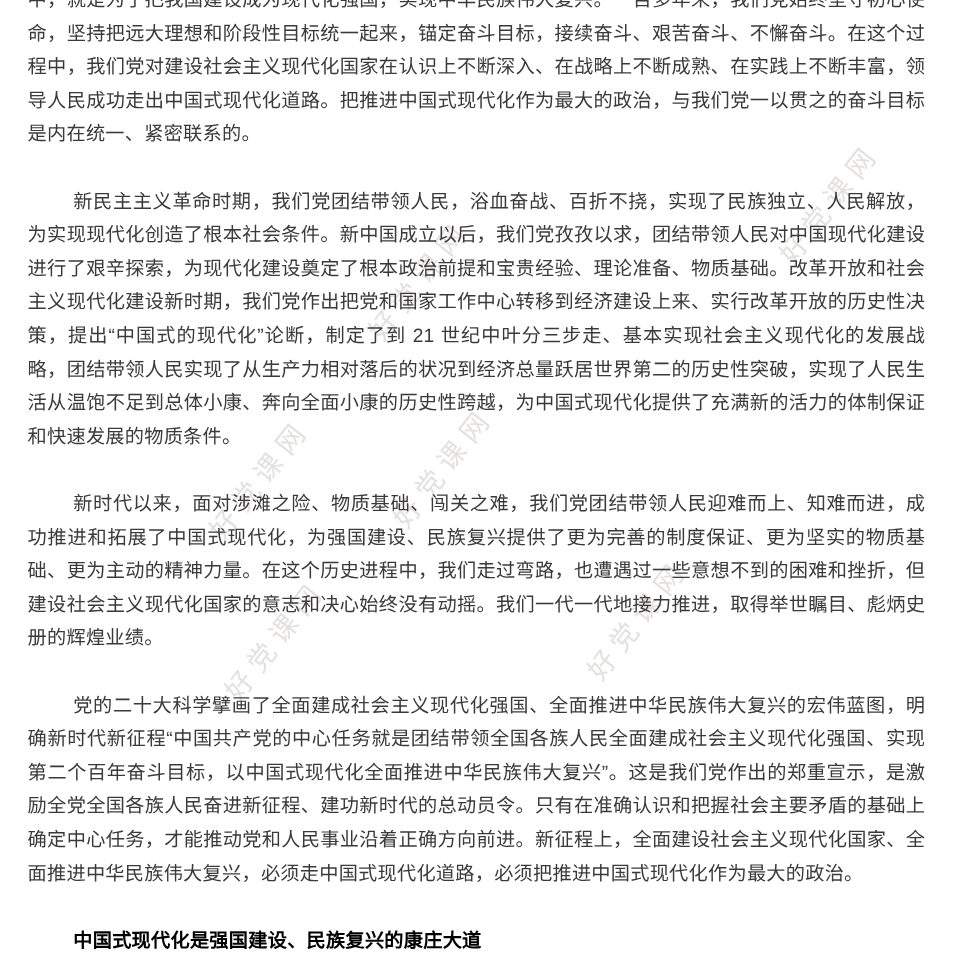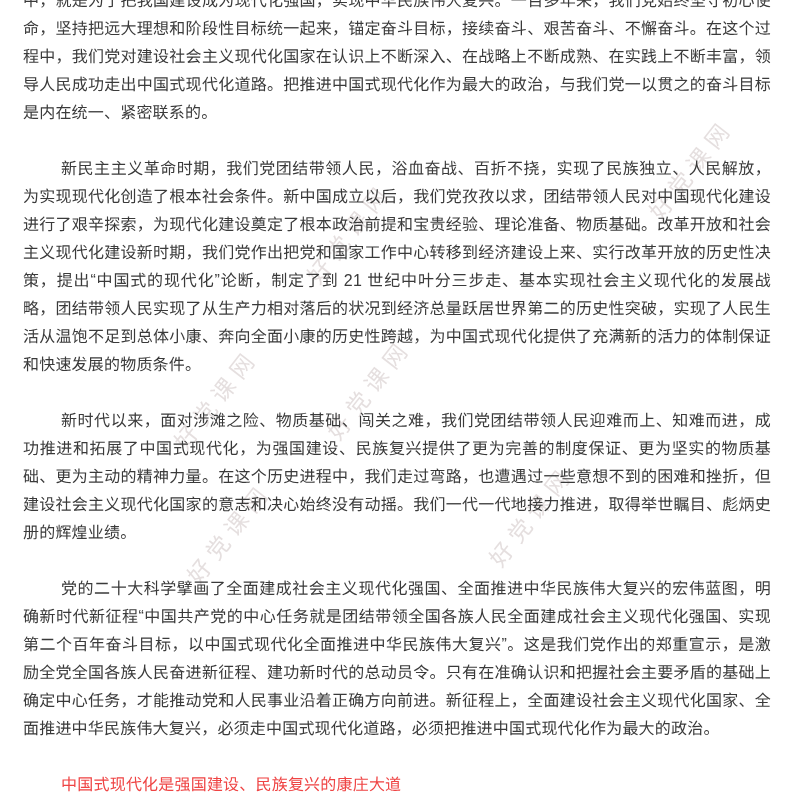--- a/index.html
+++ b/index.html
@@ -55,22 +55,22 @@
     margin: 0 0 28px 0;
     text-indent: 2.38em;
   }
   .para.continuation {
     text-indent: 0;         
   }
   .heading {
     margin: 0;
     font-size: 16px;
     line-height: 28px;
-    font-weight: normal;
-    color: #ef4444;
+    font-weight: bold;
+    color: #000000;
     text-indent: 2.38em;
   }
 </style>
 </head>
 <body>
 
 <div class="page">
 
   <div class="wm-layer">
     <span class="wm w1">好党课网</span>

